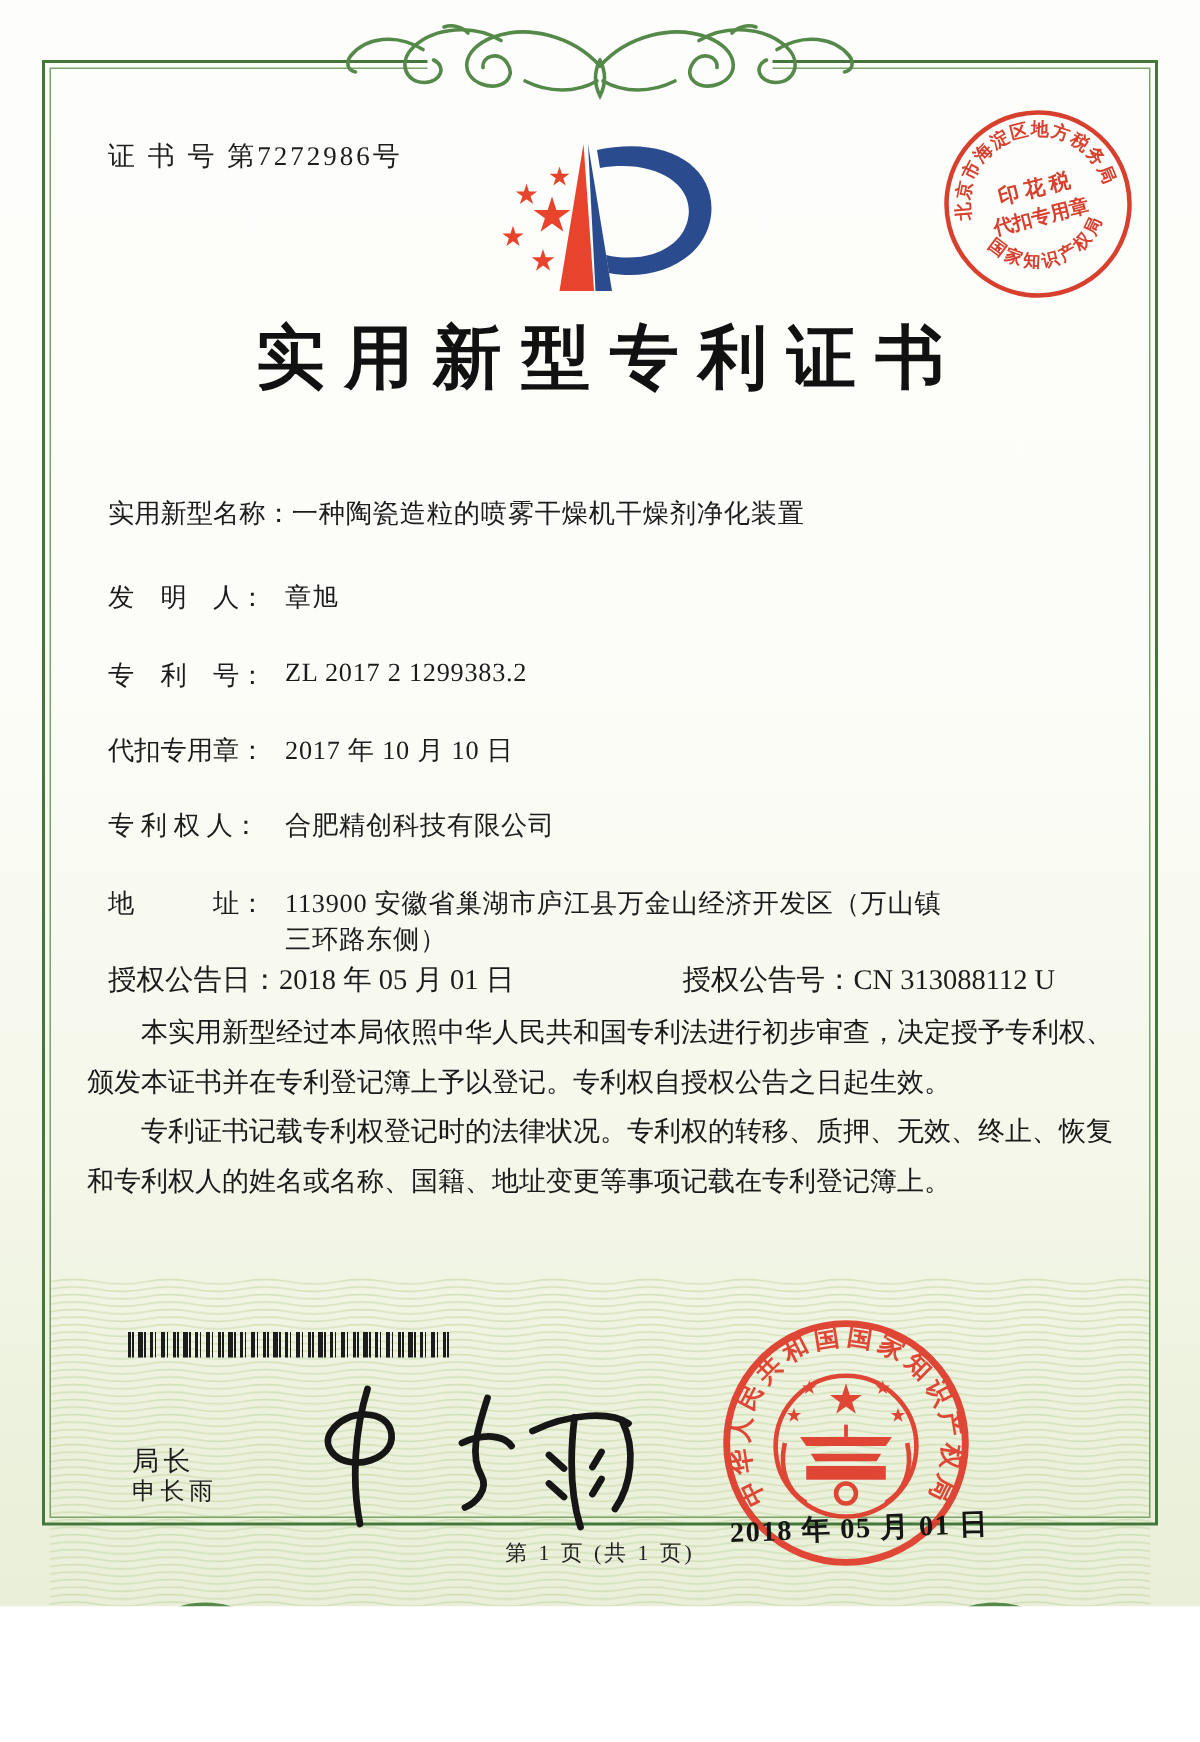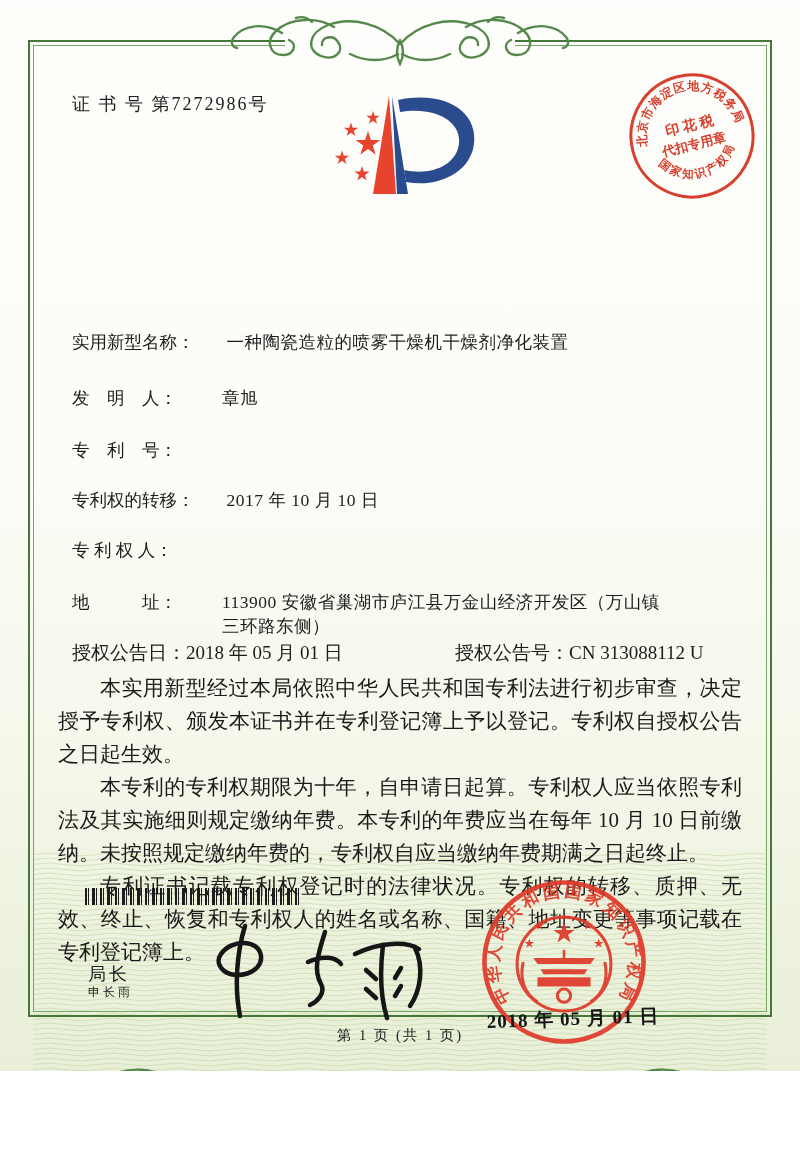--- a/index.html
+++ b/index.html
@@ -30,38 +30,38 @@
   }
   .logo{position:absolute;left:318px;top:82px;width:174px;height:122px;}
   .title{
     position:absolute;left:0;top:208px;width:100%;
     text-align:center;font-size:46px;font-weight:bold;
     letter-spacing:13px;color:#111;text-indent:13px;
   }
   .fields{position:absolute;left:72px;top:0;width:660px;font-size:17.5px;color:#1c1c1c;}
   .row{position:absolute;left:0;display:flex;}
   .row .lbl{flex:0 0 118px;white-space:nowrap;}
-  .row .val{white-space:pre-line;letter-spacing:.5px;margin-left:32px;}
+  .row .val{white-space:pre-line;letter-spacing:.5px;}
   .grant-row{position:absolute;left:72px;top:640px;width:660px;font-size:19px;color:#1c1c1c;}
   .grant-num{position:absolute;left:383px;top:0;}
   .paras{
     position:absolute;left:58px;top:672px;width:684px;
-    font-size:21px;line-height:33px;text-align:justify;color:#1a1a1a;
+    font-size:18px;line-height:33px;text-align:justify;color:#1a1a1a;
   }
   .paras p{margin:0;text-indent:2em;}
   .barcode{
     position:absolute;left:85px;top:888px;width:216px;height:17px;
     background:repeating-linear-gradient(90deg,
       #1c1c1c 0 2px,transparent 2px 3px,
       #1c1c1c 3px 4px,transparent 4px 7px,
       #1c1c1c 7px 10px,transparent 10px 11px,
       #1c1c1c 11px 12px,transparent 12px 15px);
   }
   .director-title{position:absolute;left:88px;top:962px;font-size:18px;letter-spacing:3px;color:#1c1c1c;}
-  .director-name{position:absolute;left:88px;top:984px;font-size:12px;letter-spacing:3px;color:#1c1c1c;}
+  .director-name{position:absolute;left:88px;top:984px;font-size:16px;letter-spacing:3px;color:#1c1c1c;}
   .signature{position:absolute;left:205px;top:912px;width:230px;height:112px;}
   .round-seal{position:absolute;left:462px;top:860px;width:204px;height:204px;}
   .seal-date{
     position:absolute;left:468px;top:1006px;width:210px;text-align:center;
     font-size:19px;font-weight:bold;color:#151515;letter-spacing:1px;
     transform:rotate(-2deg);
   }
   .tax-stamp{position:absolute;left:612px;top:56px;width:160px;height:160px;}
   .footer{
     position:absolute;left:0;top:1026px;width:100%;text-align:center;
@@ -149,55 +149,57 @@
 
     <path d="M80,18 C128,8 160,30 156,62 C152,92 118,106 88,100 L86,88 C112,94 138,84 141,62 C144,40 118,24 82,30 Z" fill="#2b4b8f"></path>
 
     <use href="#star" transform="translate(50,62) scale(13)" fill="#e8432c"></use>
     <use href="#star" transform="translate(55,36) scale(7)" fill="#e8432c"></use>
     <use href="#star" transform="translate(33,48) scale(7.5)" fill="#e8432c"></use>
     <use href="#star" transform="translate(24,76) scale(7.5)" fill="#e8432c"></use>
     <use href="#star" transform="translate(44,92) scale(8)" fill="#e8432c"></use>
   </svg>
 
+  <div class="title">实用新型专利证书</div>
 
   <div class="fields">
     <div class="row" style="top:330px">
       <span class="lbl">实用新型名称：</span>
       <span class="val">一种陶瓷造粒的喷雾干燥机干燥剂净化装置</span>
     </div>
     <div class="row" style="top:386px">
       <span class="lbl">发　明　人：</span>
       <span class="val">章旭</span>
     </div>
     <div class="row" style="top:438px">
       <span class="lbl">专　利　号：</span>
+      <span class="val">ZL 2017 2 1299383.2</span>
     </div>
     <div class="row" style="top:488px">
-      <span class="lbl">专利权的转移：</span>
+      <span class="lbl">代扣专用章：</span>
       <span class="val">2017 年 10 月 10 日</span>
     </div>
     <div class="row" style="top:538px">
       <span class="lbl">专 利 权 人：</span>
+      <span class="val">合肥精创科技有限公司</span>
     </div>
     <div class="row" style="top:590px">
       <span class="lbl">地　　　址：</span>
       <span class="val">113900 安徽省巢湖市庐江县万金山经济开发区（万山镇
 三环路东侧）</span>
     </div>
   </div>
 
   <div class="grant-row">
     <span>授权公告日：</span><span>2018 年 05 月 01 日</span>
     <span class="grant-num"><span>授权公告号：</span><span>CN 313088112 U</span></span>
   </div>
 
   <div class="paras">
     <p>本实用新型经过本局依照中华人民共和国专利法进行初步审查，决定授予专利权、颁发本证书并在专利登记簿上予以登记。专利权自授权公告之日起生效。</p>
-    <p>本专利的专利权期限为十年，自申请日起算。专利权人应当依照专利法及其实施细则规定缴纳年费。本专利的年费应当在每年 10 月 10 日前缴纳。未按照规定缴纳年费的，专利权自应当缴纳年费期满之日起终止。</p>
     <p>专利证书记载专利权登记时的法律状况。专利权的转移、质押、无效、终止、恢复和专利权人的姓名或名称、国籍、地址变更等事项记载在专利登记簿上。</p>
   </div>
 
   <div class="barcode"></div>
 
   <div class="director-title">局长</div>
   <div class="director-name">申长雨</div>
 
   <svg class="signature" viewBox="0 0 230 112" xmlns="http://www.w3.org/2000/svg">
     <g fill="none" stroke="#161616" stroke-width="4.5" stroke-linecap="round" stroke-linejoin="round">

